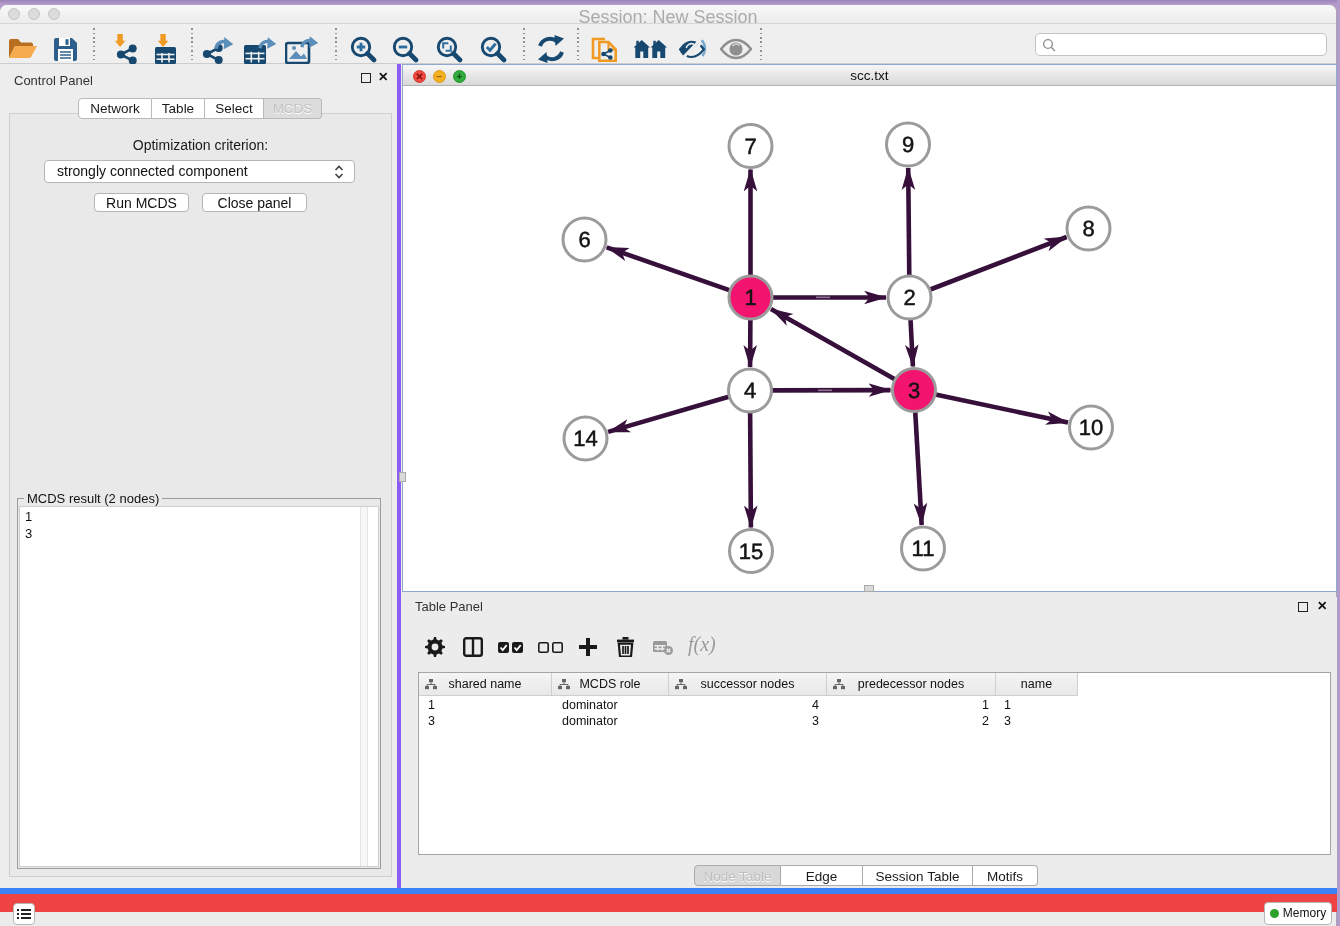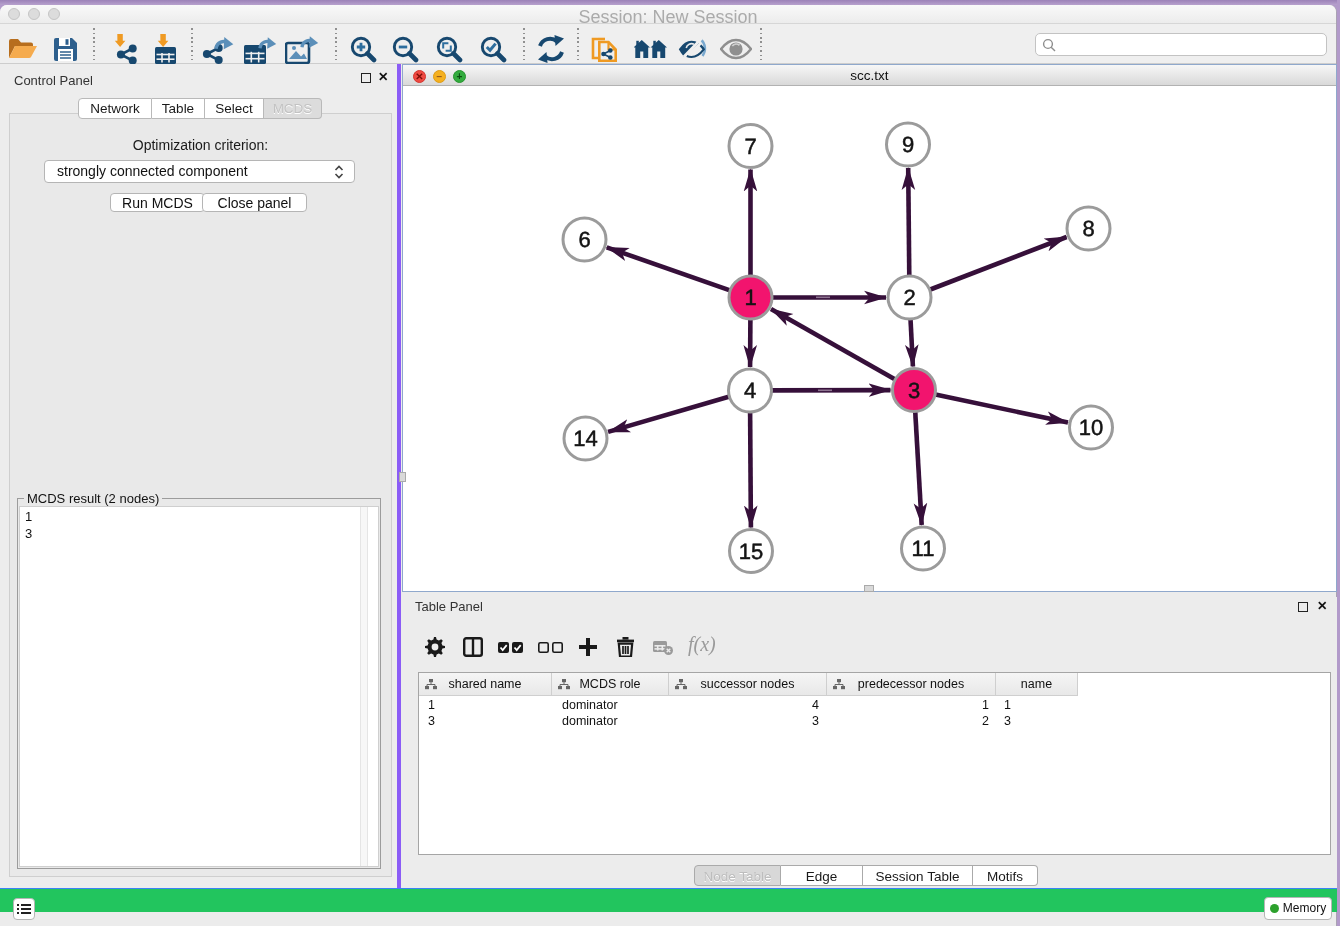--- a/index.html
+++ b/index.html
@@ -31,21 +31,21 @@
 .tl{position:absolute;top:4.5px;width:13px;height:13px;border-radius:50%;text-align:center;line-height:12px;font-size:10px;font-weight:bold}
 .canvas{position:absolute;left:0;top:21px;width:933px;height:505px;background:#fff}
 .tpanel{position:absolute;left:402px;top:592px;width:935px;height:291px;background:#ececec}
 .tbl{position:absolute;left:16px;top:75px;width:913px;height:183px;background:#fff;border:1px solid #a5a5a5}
 .th{position:absolute;top:0;height:23px;background:linear-gradient(#f5f5f5,#e8e8e8);border-right:1px solid #cfcfcf;border-bottom:1px solid #cfcfcf;font-size:12.5px;color:#111;text-align:center;line-height:22px}
 .td{position:absolute;font-size:12.5px;color:#111;height:16px;line-height:16px}
 .btabs{position:absolute;left:292px;top:268px;height:21px;display:flex;font-size:13.5px}
 .btab{background:#fff;border:1px solid #aaa;border-left:none;padding:2px 8px;text-align:center;line-height:17px;color:#1a1a1a}
 .btab.sel{background:#d8d8d8;color:#bdbdbd;text-shadow:0 1px 0 #fff;border-radius:4px 0 0 4px;border-left:1px solid #aaa}
 .btab.last{border-radius:0 4px 4px 0}
-.sbar{position:absolute;left:0;top:883px;width:1337px;height:24px;background:#22c55e;border-top:1px solid #3b82f6}
+.sbar{position:absolute;left:0;top:883px;width:1337px;height:24px;background:#ef4444;border-top:6px solid #3b82f6}
 .sbtn{position:absolute;background:#fff;border:1px solid #b6b6b6;border-radius:4px}
 </style></head><body>
 <div class="win">
  <div class="titlebar">
   <div class="dot" style="left:8px"></div>
       <div class="dot" style="left:28px"></div>
       <div class="dot" style="left:48px"></div>
   <div class="title">Session: New Session</div>
  </div>
  <div class="toolbar">
@@ -190,21 +190,21 @@
         <div class="ctab" style="width:59px">Select</div>
         <div class="ctab sel" style="width:58px">MCDS</div>
   </div>
   <div class="inner">
    <div class="optlabel">Optimization criterion:</div>
    <div class="combo">strongly connected component
      <svg width="10" height="14" style="position:absolute;right:10px;top:4px" viewBox="0 0 10 14">
             <path d="M1.5 5 L5 1.5 L8.5 5 M1.5 9 L5 12.5 L8.5 9" stroke="#444" stroke-width="1.6" fill="none"></path>
           </svg>
    </div>
-   <div class="btn" style="left:100px;width:95px">Run MCDS</div>
+   <div class="btn" style="left:84px;width:95px">Run MCDS</div>
    <div class="btn" style="left:192px;width:105px">Close panel</div>
    <div class="group">
     <div class="glabel">MCDS result (2 nodes)</div>
     <div class="gtext">1<br>3<div class="gscroll"></div></div>
    </div>
   </div>
  </div>
 
  <div class="netwin">
   <div class="ntitle">scc.txt</div>

